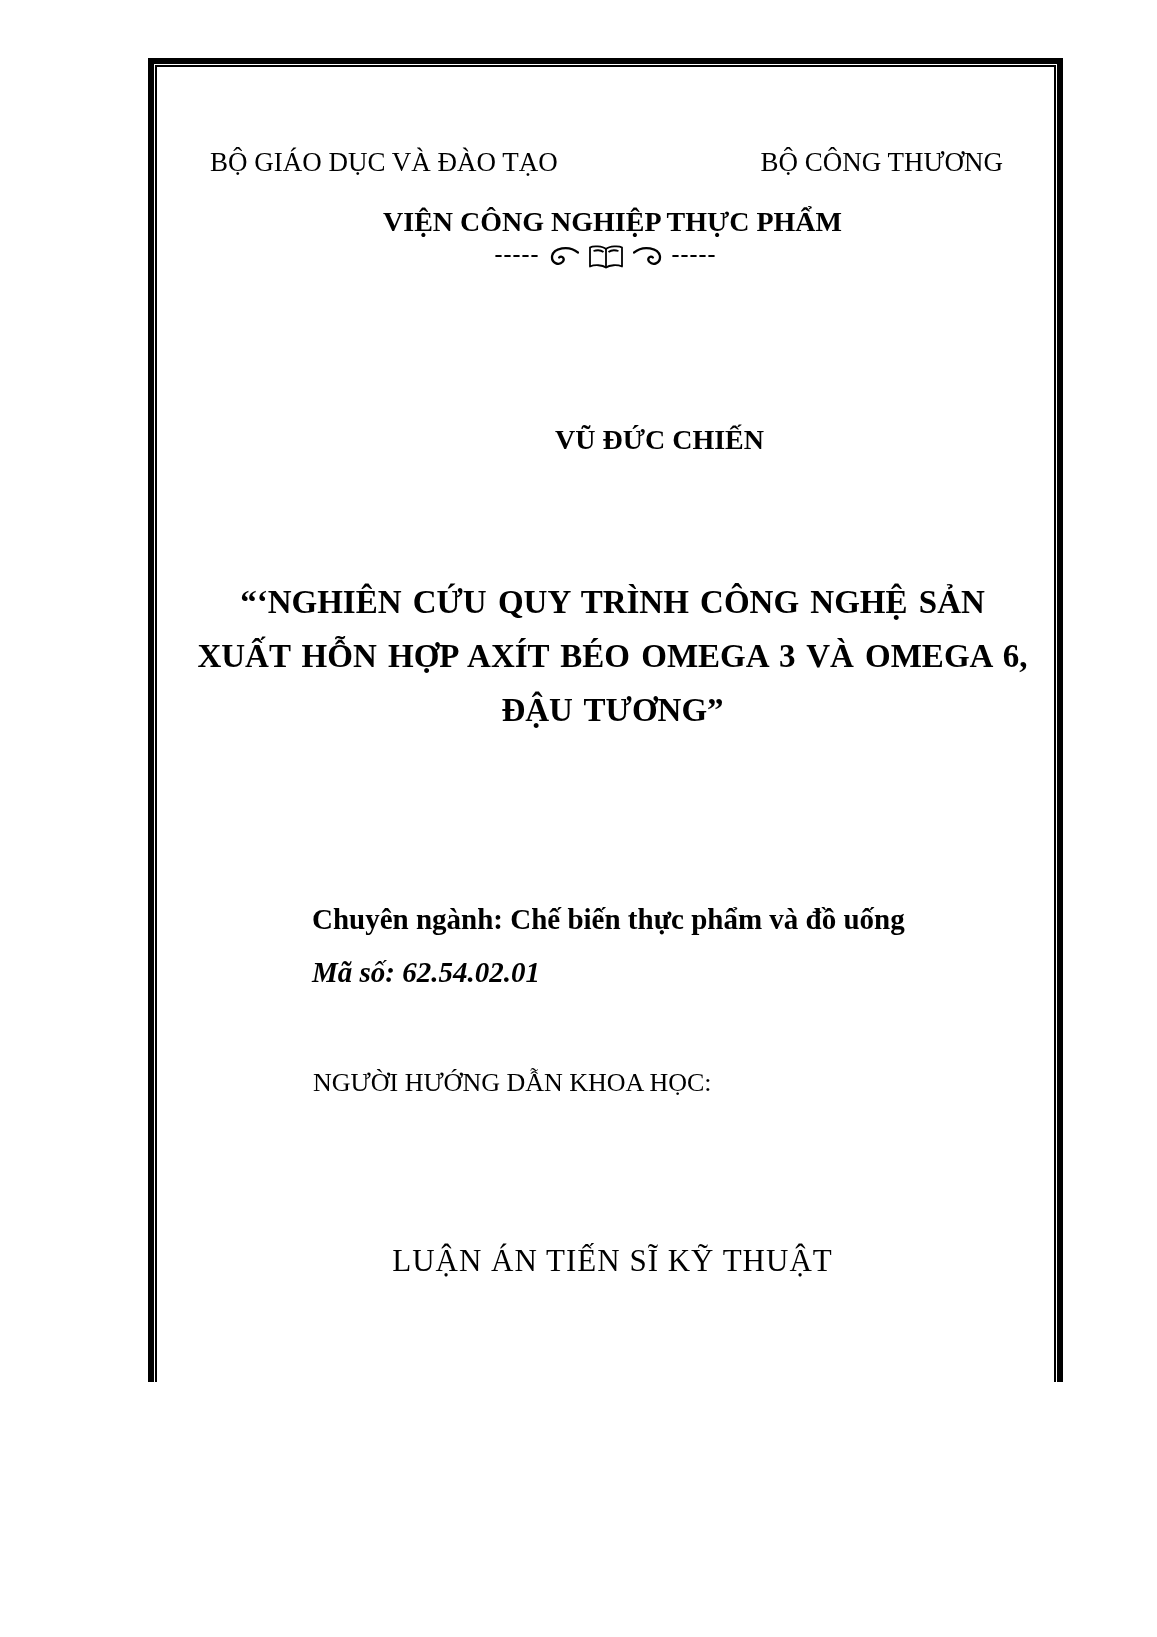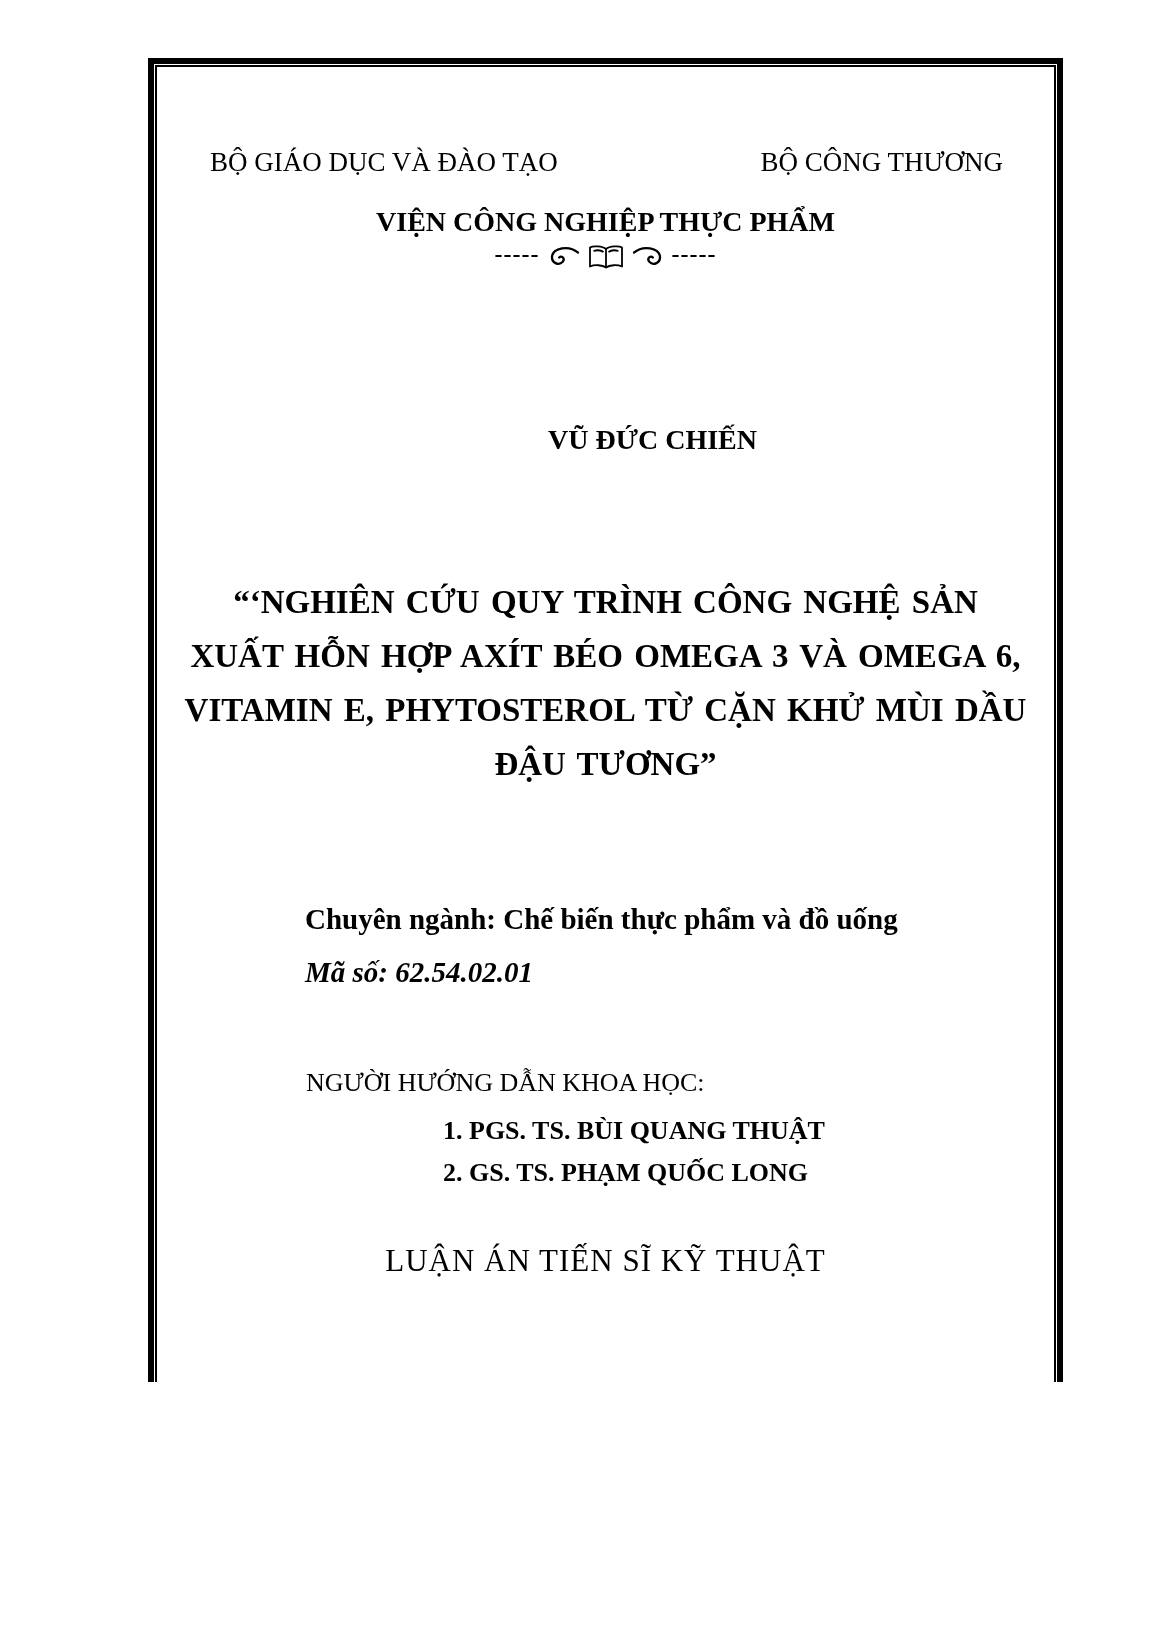--- a/index.html
+++ b/index.html
@@ -21,21 +21,21 @@
     left: 148px; top: 58px;
     width: 915px; height: 1480px;
     box-sizing: border-box;
     border: 6px solid #000;
   }
   .frame-inner {
     position: absolute;
     inset: 1px;
     border: 2px solid #000;
   }
-  .abs { position: absolute; }
+  .abs { position: absolute; padding-left: 7px; }
   .centered {
     left: 148px; width: 915px;
     text-align: center;
   }
   .header-row {
     left: 148px; top: 146px; width: 915px;
     box-sizing: border-box;
     padding: 0 60px 0 62px;
     display: flex;
     justify-content: space-between;
@@ -151,30 +151,25 @@
       </svg>
     </span>
     <span class="dash">-----</span>
   </div>
 
   <div class="abs centered author">VŨ ĐỨC CHIẾN</div>
 
   <div class="abs centered title-block">
       <div class="title-line">“‘NGHIÊN CỨU QUY TRÌNH CÔNG NGHỆ SẢN</div>
       <div class="title-line">XUẤT HỖN HỢP AXÍT BÉO OMEGA 3 VÀ OMEGA 6,</div>
-      <div class="title-line">VITAMIN E, PHYTOSTEROL TỪ CẶN KHỬ MÙI DẦU</div>
       <div class="title-line">ĐẬU TƯƠNG”</div>
     </div>
 
   <div class="abs specialty">Chuyên ngành: Chế biến thực phẩm và đồ uống</div>
   <div class="abs code">Mã số: 62.54.02.01</div>
 
   <div class="abs sup-heading">NGƯỜI HƯỚNG DẪN KHOA HỌC:</div>
-  <div class="abs sup-list">
-      <div class="sup-item">1. PGS. TS. BÙI QUANG THUẬT</div>
-      <div class="sup-item">2. GS. TS. PHẠM QUỐC LONG</div>
-    </div>
 
   <div class="abs centered thesis-type">LUẬN ÁN TIẾN SĨ KỸ THUẬT</div>
 
   <div class="abs centered place-year">Hà Nội - 2016</div>
 
 </div>
 
 </body></html>

